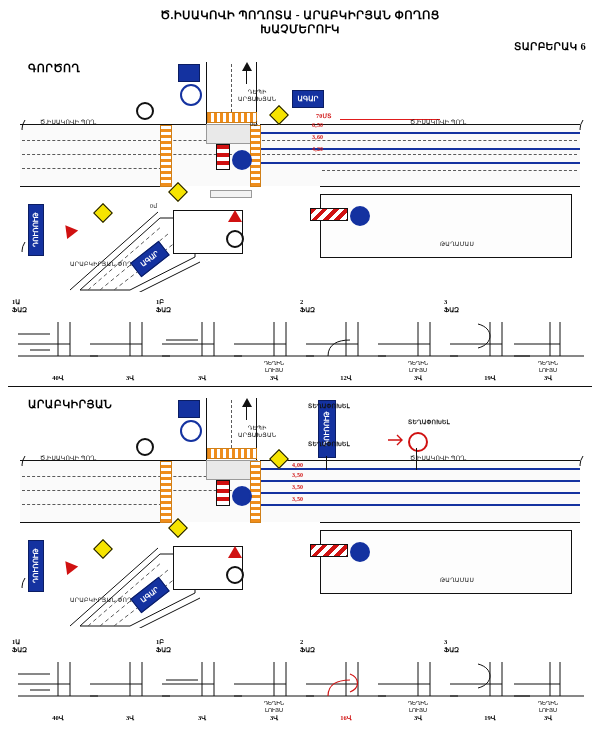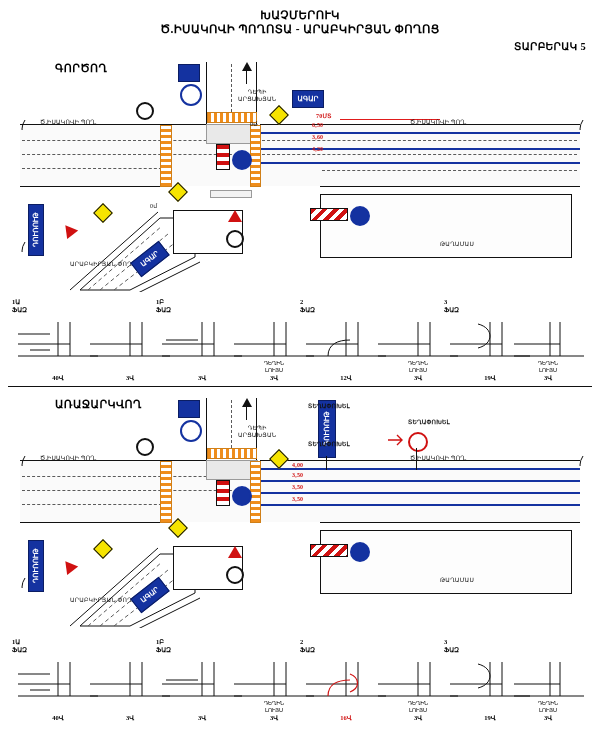--- a/index.html
+++ b/index.html
@@ -13,21 +13,21 @@
   }
   .page{position:relative;width:600px;height:742px;}
 
   
   .title-wrap{position:absolute;left:0;top:8px;width:600px;text-align:center;}
   .title-line{font-family:"Liberation Serif",serif;font-weight:bold;font-size:11.5px;letter-spacing:.4px;line-height:14px;}
   .sheet-id{position:absolute;right:14px;top:40px;font-size:10.5px;font-weight:bold;letter-spacing:.3px;}
 
   
   .panel{position:absolute;left:10px;width:580px;border:0;}
-  .panel-label{position:absolute;font-weight:bold;font-size:11px;letter-spacing:.4px;margin-left:27px;}
+  .panel-label{position:absolute;font-weight:bold;font-size:11px;letter-spacing:.4px;}
 
   .divider{position:absolute;left:8px;width:584px;height:1px;background:#111;}
 
   
   .ln{position:absolute;background:#111;}
   .hthin{height:1px;}
   .vthin{width:1px;}
   .dash-h{position:absolute;height:0;border-top:1px dashed #5a5a5a;}
   .dash-v{position:absolute;width:0;border-left:1px dashed #5a5a5a;}
   .bluethick{background:#1432a0;height:2px;}
@@ -56,24 +56,24 @@
   .sec svg{position:absolute;left:0;top:16px;}
 
   .wave{position:absolute;height:10px;}
 </style>
 </head>
 <body>
 
 <div class="page">
 
   <div class="title-wrap">
+    <div class="title-line">Ծ.ԻՍԱԿՈՎԻ ՊՈՂՈՏԱ - ԱՐԱԲԿԻՐՅԱՆ ՓՈՂՈՑ</div>
     <div class="title-line">ԽԱՉՄԵՐՈՒԿ</div>
-    <div class="title-line">Ծ.ԻՍԱԿՈՎԻ ՊՈՂՈՏԱ - ԱՐԱԲԿԻՐՅԱՆ ՓՈՂՈՑ</div>
   </div>
-  <div class="sheet-id">ՏԱՐԲԵՐԱԿ 5</div>
+  <div class="sheet-id">ՏԱՐԲԵՐԱԿ 6</div>
 
   <div class="panel-label" style="left:28px;top:62px;">ԳՈՐԾՈՂ</div>
 
   <div class="panel" style="top:62px;height:230px;">
 
     <div class="ln hthin" style="left:10px;top:62px;width:230px;"></div>
     <div class="ln hthin" style="left:250px;top:62px;width:320px;"></div>
     <div class="ln hthin" style="left:10px;top:124px;width:150px;"></div>
     <div class="ln hthin" style="left:310px;top:124px;width:260px;"></div>
 
@@ -235,21 +235,21 @@
           <path d="M8,42 L78,42 M8,30 L54,30 M44,8 L44,42 M54,8 L54,42" stroke="#111" stroke-width="1" fill="none"></path>
         </svg>
       <div class="sec-note" style="width:84px;white-space:pre;">ԴԵՂԻՆ
 ԼՈՒՅՍ</div>
       <div class="sec-bot" style="width:84px;">3Վ</div>
     </div>
   </div>
 
   <div class="divider" style="top:386px;"></div>
 
-  <div class="panel-label" style="left:28px;top:398px;">ԱՌԱՋԱՐԿՎՈՂ</div>
+  <div class="panel-label" style="left:28px;top:398px;">ԱՐԱԲԿԻՐՅԱՆ</div>
 
   <div class="panel" style="top:398px;height:230px;">
 
     <div class="ln hthin" style="left:10px;top:62px;width:230px;"></div>
     <div class="ln hthin" style="left:250px;top:62px;width:320px;"></div>
     <div class="ln hthin" style="left:10px;top:124px;width:150px;"></div>
     <div class="ln hthin" style="left:310px;top:124px;width:260px;"></div>
 
     <div style="position:absolute;left:10px;top:63px;width:230px;height:61px;background:#fafafa;"></div>
     <div style="position:absolute;left:250px;top:63px;width:320px;height:61px;background:#fafafa;"></div>

